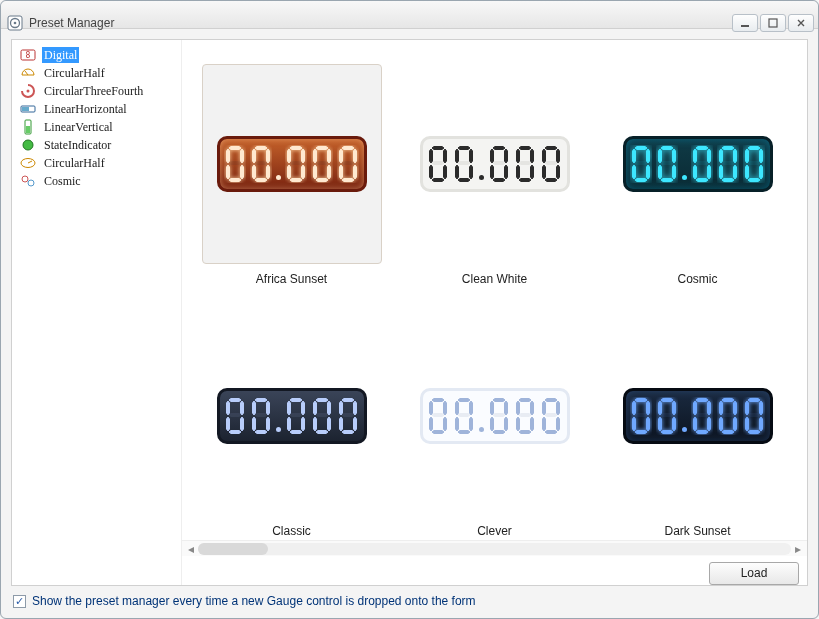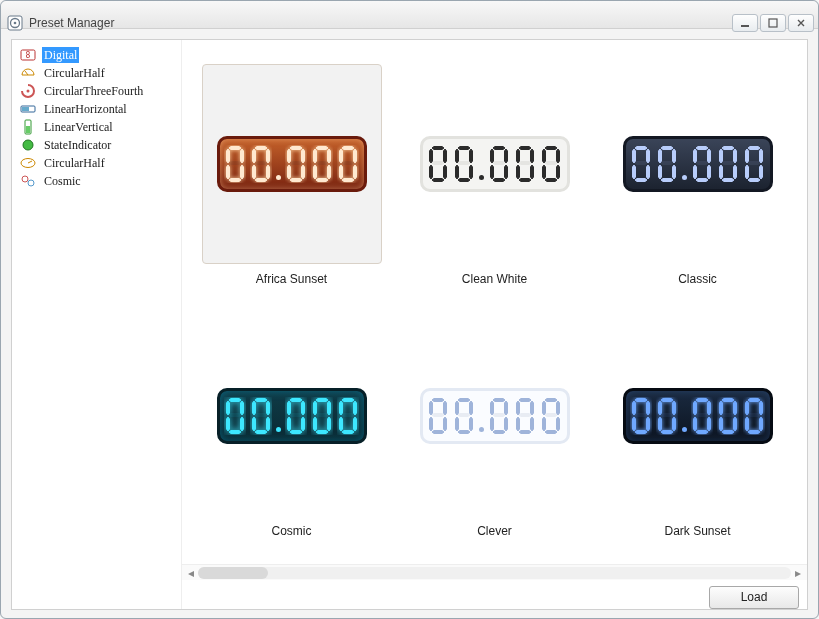--- a/index.html
+++ b/index.html
@@ -551,20 +551,105 @@
     </g>
   </svg>
                       </span>
                     </div>
                   </div>
                 </div>
                 <div class="caption">Clean White</div>
               </div>
               <div class="cell">
                 <div class="thumb">
+                  <div class="gauge g-cosmic">
+                    <div class="digits">
+                      <span class="seg">
+                        <svg viewBox="0 0 22 38">
+    <g class="seg-off">
+      <polygon points="5,18 7,16.5 15,16.5 17,18 15,19.5 7,19.5"></polygon>
+    </g>
+    <g class="seg-on">
+      <polygon points="5,3 7,1.5 15,1.5 17,3 15,4.5 7,4.5"></polygon>
+      <polygon points="5,35 7,33.5 15,33.5 17,35 15,36.5 7,36.5"></polygon>
+      <polygon points="4,4 5.5,6 5.5,16 4,18 2.5,16 2.5,6"></polygon>
+      <polygon points="4,20 5.5,22 5.5,32 4,34 2.5,32 2.5,22"></polygon>
+      <polygon points="18,4 19.5,6 19.5,16 18,18 16.5,16 16.5,6"></polygon>
+      <polygon points="18,20 19.5,22 19.5,32 18,34 16.5,32 16.5,22"></polygon>
+    </g>
+  </svg>
+                      </span>
+                      <span class="seg">
+                        <svg viewBox="0 0 22 38">
+    <g class="seg-off">
+      <polygon points="5,18 7,16.5 15,16.5 17,18 15,19.5 7,19.5"></polygon>
+    </g>
+    <g class="seg-on">
+      <polygon points="5,3 7,1.5 15,1.5 17,3 15,4.5 7,4.5"></polygon>
+      <polygon points="5,35 7,33.5 15,33.5 17,35 15,36.5 7,36.5"></polygon>
+      <polygon points="4,4 5.5,6 5.5,16 4,18 2.5,16 2.5,6"></polygon>
+      <polygon points="4,20 5.5,22 5.5,32 4,34 2.5,32 2.5,22"></polygon>
+      <polygon points="18,4 19.5,6 19.5,16 18,18 16.5,16 16.5,6"></polygon>
+      <polygon points="18,20 19.5,22 19.5,32 18,34 16.5,32 16.5,22"></polygon>
+    </g>
+  </svg>
+                      </span>
+                      <span class="dot"></span>
+                      <span class="seg">
+                        <svg viewBox="0 0 22 38">
+    <g class="seg-off">
+      <polygon points="5,18 7,16.5 15,16.5 17,18 15,19.5 7,19.5"></polygon>
+    </g>
+    <g class="seg-on">
+      <polygon points="5,3 7,1.5 15,1.5 17,3 15,4.5 7,4.5"></polygon>
+      <polygon points="5,35 7,33.5 15,33.5 17,35 15,36.5 7,36.5"></polygon>
+      <polygon points="4,4 5.5,6 5.5,16 4,18 2.5,16 2.5,6"></polygon>
+      <polygon points="4,20 5.5,22 5.5,32 4,34 2.5,32 2.5,22"></polygon>
+      <polygon points="18,4 19.5,6 19.5,16 18,18 16.5,16 16.5,6"></polygon>
+      <polygon points="18,20 19.5,22 19.5,32 18,34 16.5,32 16.5,22"></polygon>
+    </g>
+  </svg>
+                      </span>
+                      <span class="seg">
+                        <svg viewBox="0 0 22 38">
+    <g class="seg-off">
+      <polygon points="5,18 7,16.5 15,16.5 17,18 15,19.5 7,19.5"></polygon>
+    </g>
+    <g class="seg-on">
+      <polygon points="5,3 7,1.5 15,1.5 17,3 15,4.5 7,4.5"></polygon>
+      <polygon points="5,35 7,33.5 15,33.5 17,35 15,36.5 7,36.5"></polygon>
+      <polygon points="4,4 5.5,6 5.5,16 4,18 2.5,16 2.5,6"></polygon>
+      <polygon points="4,20 5.5,22 5.5,32 4,34 2.5,32 2.5,22"></polygon>
+      <polygon points="18,4 19.5,6 19.5,16 18,18 16.5,16 16.5,6"></polygon>
+      <polygon points="18,20 19.5,22 19.5,32 18,34 16.5,32 16.5,22"></polygon>
+    </g>
+  </svg>
+                      </span>
+                      <span class="seg">
+                        <svg viewBox="0 0 22 38">
+    <g class="seg-off">
+      <polygon points="5,18 7,16.5 15,16.5 17,18 15,19.5 7,19.5"></polygon>
+    </g>
+    <g class="seg-on">
+      <polygon points="5,3 7,1.5 15,1.5 17,3 15,4.5 7,4.5"></polygon>
+      <polygon points="5,35 7,33.5 15,33.5 17,35 15,36.5 7,36.5"></polygon>
+      <polygon points="4,4 5.5,6 5.5,16 4,18 2.5,16 2.5,6"></polygon>
+      <polygon points="4,20 5.5,22 5.5,32 4,34 2.5,32 2.5,22"></polygon>
+      <polygon points="18,4 19.5,6 19.5,16 18,18 16.5,16 16.5,6"></polygon>
+      <polygon points="18,20 19.5,22 19.5,32 18,34 16.5,32 16.5,22"></polygon>
+    </g>
+  </svg>
+                      </span>
+                    </div>
+                  </div>
+                </div>
+                <div class="caption">Cosmic</div>
+              </div>
+              <div class="cell">
+                <div class="thumb">
                   <div class="gauge g-classic">
                     <div class="digits">
                       <span class="seg">
                         <svg viewBox="0 0 22 38">
     <g class="seg-off">
       <polygon points="5,18 7,16.5 15,16.5 17,18 15,19.5 7,19.5"></polygon>
     </g>
     <g class="seg-on">
       <polygon points="5,3 7,1.5 15,1.5 17,3 15,4.5 7,4.5"></polygon>
       <polygon points="5,35 7,33.5 15,33.5 17,35 15,36.5 7,36.5"></polygon>
@@ -633,105 +718,20 @@
       <polygon points="4,20 5.5,22 5.5,32 4,34 2.5,32 2.5,22"></polygon>
       <polygon points="18,4 19.5,6 19.5,16 18,18 16.5,16 16.5,6"></polygon>
       <polygon points="18,20 19.5,22 19.5,32 18,34 16.5,32 16.5,22"></polygon>
     </g>
   </svg>
                       </span>
                     </div>
                   </div>
                 </div>
                 <div class="caption">Classic</div>
-              </div>
-              <div class="cell">
-                <div class="thumb">
-                  <div class="gauge g-cosmic">
-                    <div class="digits">
-                      <span class="seg">
-                        <svg viewBox="0 0 22 38">
-    <g class="seg-off">
-      <polygon points="5,18 7,16.5 15,16.5 17,18 15,19.5 7,19.5"></polygon>
-    </g>
-    <g class="seg-on">
-      <polygon points="5,3 7,1.5 15,1.5 17,3 15,4.5 7,4.5"></polygon>
-      <polygon points="5,35 7,33.5 15,33.5 17,35 15,36.5 7,36.5"></polygon>
-      <polygon points="4,4 5.5,6 5.5,16 4,18 2.5,16 2.5,6"></polygon>
-      <polygon points="4,20 5.5,22 5.5,32 4,34 2.5,32 2.5,22"></polygon>
-      <polygon points="18,4 19.5,6 19.5,16 18,18 16.5,16 16.5,6"></polygon>
-      <polygon points="18,20 19.5,22 19.5,32 18,34 16.5,32 16.5,22"></polygon>
-    </g>
-  </svg>
-                      </span>
-                      <span class="seg">
-                        <svg viewBox="0 0 22 38">
-    <g class="seg-off">
-      <polygon points="5,18 7,16.5 15,16.5 17,18 15,19.5 7,19.5"></polygon>
-    </g>
-    <g class="seg-on">
-      <polygon points="5,3 7,1.5 15,1.5 17,3 15,4.5 7,4.5"></polygon>
-      <polygon points="5,35 7,33.5 15,33.5 17,35 15,36.5 7,36.5"></polygon>
-      <polygon points="4,4 5.5,6 5.5,16 4,18 2.5,16 2.5,6"></polygon>
-      <polygon points="4,20 5.5,22 5.5,32 4,34 2.5,32 2.5,22"></polygon>
-      <polygon points="18,4 19.5,6 19.5,16 18,18 16.5,16 16.5,6"></polygon>
-      <polygon points="18,20 19.5,22 19.5,32 18,34 16.5,32 16.5,22"></polygon>
-    </g>
-  </svg>
-                      </span>
-                      <span class="dot"></span>
-                      <span class="seg">
-                        <svg viewBox="0 0 22 38">
-    <g class="seg-off">
-      <polygon points="5,18 7,16.5 15,16.5 17,18 15,19.5 7,19.5"></polygon>
-    </g>
-    <g class="seg-on">
-      <polygon points="5,3 7,1.5 15,1.5 17,3 15,4.5 7,4.5"></polygon>
-      <polygon points="5,35 7,33.5 15,33.5 17,35 15,36.5 7,36.5"></polygon>
-      <polygon points="4,4 5.5,6 5.5,16 4,18 2.5,16 2.5,6"></polygon>
-      <polygon points="4,20 5.5,22 5.5,32 4,34 2.5,32 2.5,22"></polygon>
-      <polygon points="18,4 19.5,6 19.5,16 18,18 16.5,16 16.5,6"></polygon>
-      <polygon points="18,20 19.5,22 19.5,32 18,34 16.5,32 16.5,22"></polygon>
-    </g>
-  </svg>
-                      </span>
-                      <span class="seg">
-                        <svg viewBox="0 0 22 38">
-    <g class="seg-off">
-      <polygon points="5,18 7,16.5 15,16.5 17,18 15,19.5 7,19.5"></polygon>
-    </g>
-    <g class="seg-on">
-      <polygon points="5,3 7,1.5 15,1.5 17,3 15,4.5 7,4.5"></polygon>
-      <polygon points="5,35 7,33.5 15,33.5 17,35 15,36.5 7,36.5"></polygon>
-      <polygon points="4,4 5.5,6 5.5,16 4,18 2.5,16 2.5,6"></polygon>
-      <polygon points="4,20 5.5,22 5.5,32 4,34 2.5,32 2.5,22"></polygon>
-      <polygon points="18,4 19.5,6 19.5,16 18,18 16.5,16 16.5,6"></polygon>
-      <polygon points="18,20 19.5,22 19.5,32 18,34 16.5,32 16.5,22"></polygon>
-    </g>
-  </svg>
-                      </span>
-                      <span class="seg">
-                        <svg viewBox="0 0 22 38">
-    <g class="seg-off">
-      <polygon points="5,18 7,16.5 15,16.5 17,18 15,19.5 7,19.5"></polygon>
-    </g>
-    <g class="seg-on">
-      <polygon points="5,3 7,1.5 15,1.5 17,3 15,4.5 7,4.5"></polygon>
-      <polygon points="5,35 7,33.5 15,33.5 17,35 15,36.5 7,36.5"></polygon>
-      <polygon points="4,4 5.5,6 5.5,16 4,18 2.5,16 2.5,6"></polygon>
-      <polygon points="4,20 5.5,22 5.5,32 4,34 2.5,32 2.5,22"></polygon>
-      <polygon points="18,4 19.5,6 19.5,16 18,18 16.5,16 16.5,6"></polygon>
-      <polygon points="18,20 19.5,22 19.5,32 18,34 16.5,32 16.5,22"></polygon>
-    </g>
-  </svg>
-                      </span>
-                    </div>
-                  </div>
-                </div>
-                <div class="caption">Cosmic</div>
               </div>
               <div class="cell">
                 <div class="thumb">
                   <div class="gauge g-clever">
                     <div class="digits">
                       <span class="seg">
                         <svg viewBox="0 0 22 38">
     <g class="seg-off">
       <polygon points="5,18 7,16.5 15,16.5 17,18 15,19.5 7,19.5"></polygon>
     </g>
@@ -905,15 +905,19 @@
           </span>
           <span class="arrow">▸</span>
         </div>
         <div class="button-row">
           <div class="btn">Load</div>
         </div>
       </div>
 
     </div>
 
+    <div class="footer-row">
+      <span id="footer-checkbox" class="checkbox checked"></span>
+      <span>Show the preset manager every time a new Gauge control is dropped onto the form</span>
+    </div>
   </div>
 
 </div>
 
 </body></html>

